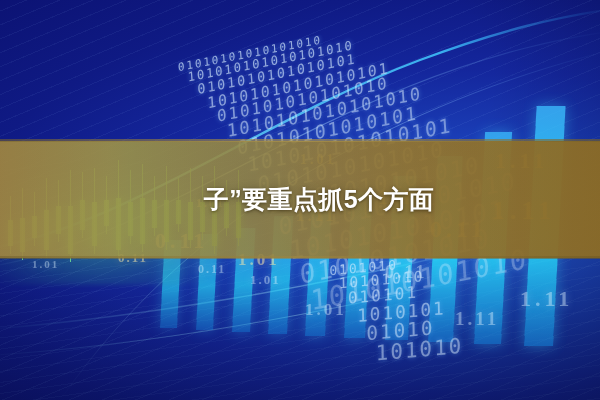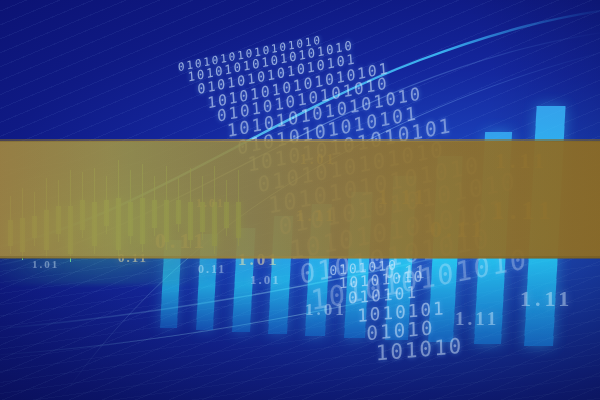--- a/index.html
+++ b/index.html
@@ -341,15 +341,16 @@
       <div class="num light" style="left: 198px; top: 262px; font-size: 12px; letter-spacing: 2px;">0.11</div>
       <div class="num light" style="left: 32px; top: 258px; font-size: 11px; letter-spacing: 2px;">1.01</div>
     </div>
 
   <div class="gold-band"></div>
   <div class="gold-band-tint"></div>
   <div class="gold-edge-top"></div>
   <div class="gold-edge-bot"></div>
 
   <div class="headline">
+    <div class="hl-line l2">子”要重点抓5个方面</div>
   </div>
 
 </div>
 
 </body></html>

